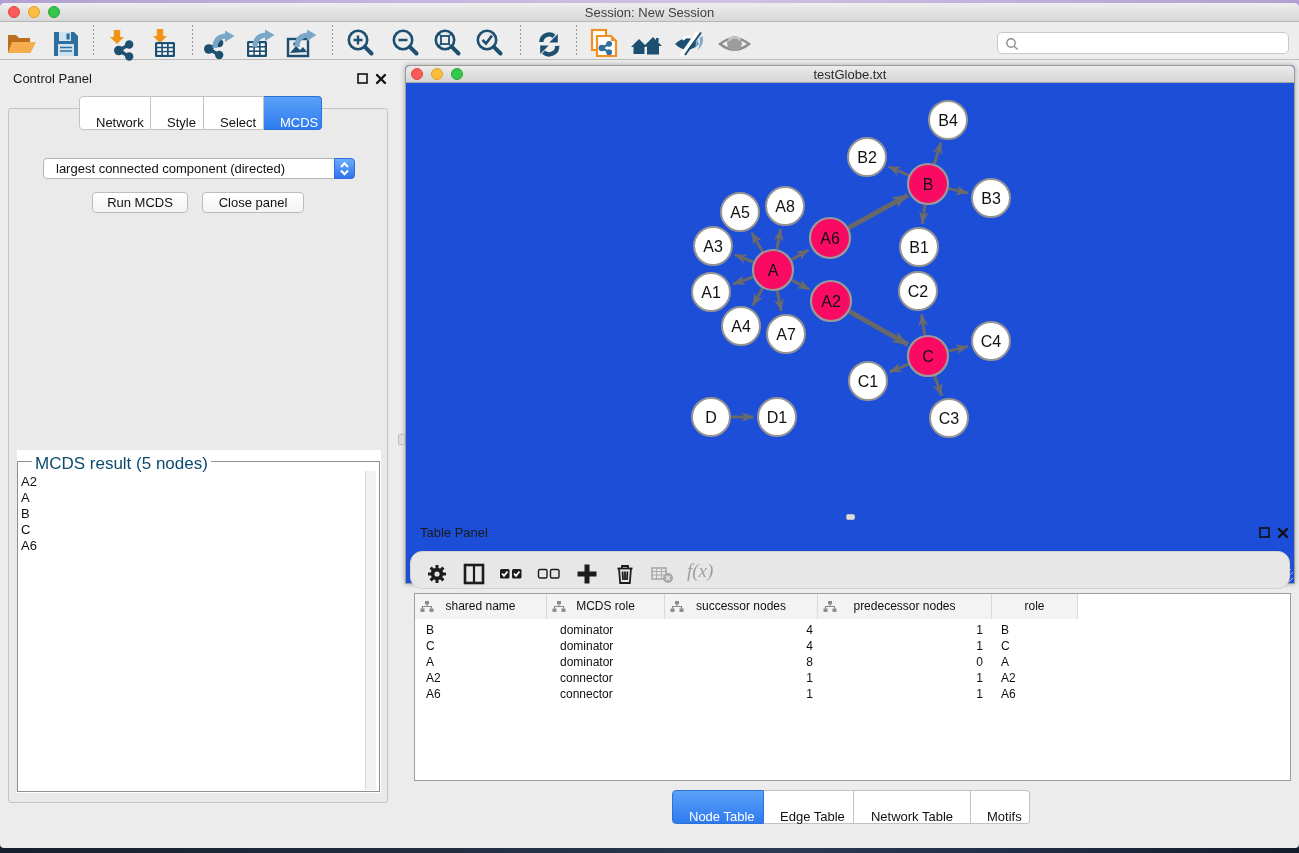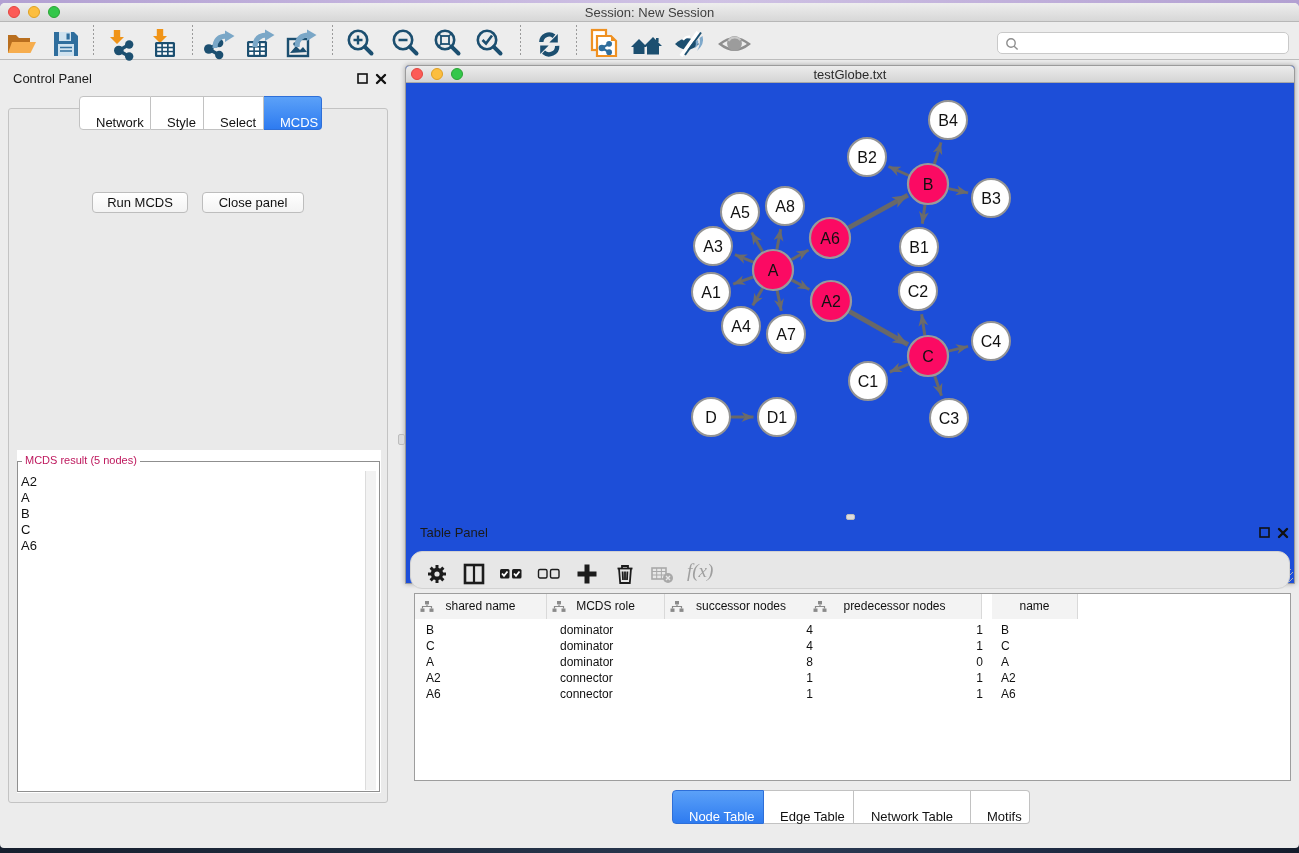--- a/index.html
+++ b/index.html
@@ -20,21 +20,21 @@
 .tab{height:20px;line-height:19px;font-size:13px;color:#111;background:#fff;border:1px solid #c2c2c2;border-left:none;padding:16px;text-align:center;white-space:nowrap}
 .tab.first{border-left:1px solid #c2c2c2;border-radius:4px 0 0 4px}
 .tab.last{border-radius:0 4px 4px 0}
 .tab.sel{background:linear-gradient(#5ba1f8,#2e7bf0);color:#fff;border-color:#2e6fd8}
 #opt-label{position:absolute;left:0;width:397px;top:133px;text-align:center;font-size:13px;color:#111}
 #dropdown{position:absolute;left:43px;top:155px;width:312px;height:21px;background:#fff;border:1px solid #b4b4b4;border-radius:4px;font-size:13px;color:#111;line-height:19px;padding-left:12px}
 #dd-btn{position:absolute;right:-1px;top:-1px;width:21px;height:21px;border-radius:0 4px 4px 0;background:linear-gradient(#6aaefa,#2f72ee);border:1px solid #2e6fd8}
 .btn{position:absolute;height:21px;background:linear-gradient(#ffffff,#f3f3f3);border:1px solid #bdbdbd;border-radius:4px;font-size:13px;color:#111;text-align:center;line-height:19px}
 #resbox{position:absolute;left:17px;top:447px;width:364px;height:343px;background:#fff}
 #res-border{position:absolute;left:0;top:11px;width:363px;height:331px;border:1px solid #8f8f8f}
-#res-label{position:absolute;left:5px;top:4px;background:#fff;padding:0 3px;font-size:11px;color:#be185d}
+#res-label{position:absolute;left:15px;top:4px;background:#fff;padding:0 3px;font-size:17px;color:#0c4a6e}
 #res-scroll{position:absolute;right:5px;top:21px;width:11px;height:319px;background:#f2f2f2;border-left:1px solid #dcdcdc}
 .res-item{position:absolute;left:4px;font-size:13px;color:#111}
 #nwin{position:absolute;left:405px;top:62px;width:890px;height:519px;background:#1d4ed8;border:1px solid #9b9b9b;border-radius:4px 4px 0 0;box-shadow:0 0 5px rgba(0,0,0,.3)}
 #nwin-tb{position:absolute;left:0;top:0;width:888px;height:17px;background:linear-gradient(#ececec,#d4d4d4);border-bottom:1px solid #a8a8a8;border-radius:4px 4px 0 0}
 .tl2{position:absolute;top:1.5px;width:12px;height:12px;border-radius:50%}
 #nwin-title{position:absolute;left:0;right:0;top:1px;text-align:center;font-size:13px;color:#2b2b2b}
 #graph{position:absolute;left:0;top:17px}
 #grip{position:absolute;right:1px;bottom:1px;width:13px;height:13px;background:repeating-linear-gradient(135deg,rgba(0,0,0,0) 0 3px,#b0b0b0 3px 4px)}
 .handle{position:absolute;background:#dcdcdc;border:1px solid #bdbdbd;border-radius:2px}
 #tp-title{position:absolute;left:420px;top:522px;font-size:13px;color:#1a1a1a}
@@ -216,20 +216,28 @@
       <svg width="12" height="12" viewBox="0 0 12 12">
         <path d="M2 2 L10 10 M10 2 L2 10" stroke="#111" stroke-width="2.4" stroke-linecap="round"></path>
       </svg>
     </div>
   <div id="cp-body"></div>
   <div class="tabrow" style="left:79px;top:93px">
     <div class="tab first" style="width:72px">Network</div>
       <div class="tab" style="width:53px">Style</div>
       <div class="tab" style="width:60px">Select</div>
       <div class="tab sel last" style="width:58px">MCDS</div>
+  </div>
+  <div id="dropdown">largest connected component (directed)
+    <div id="dd-btn">
+        <svg width="19" height="19" viewBox="0 0 19 19">
+          <path d="M6 8 L9.5 4.2 L13 8" fill="none" stroke="#fff" stroke-width="2"></path>
+          <path d="M6 11.5 L9.5 15.3 L13 11.5" fill="none" stroke="#fff" stroke-width="2"></path>
+        </svg>
+      </div>
   </div>
   <div class="btn" style="left:92px;top:189px;width:96px">Run MCDS</div>
   <div class="btn" style="left:202px;top:189px;width:102px">Close panel</div>
   <div id="resbox">
     <div id="res-border"></div>
     <div id="res-label">MCDS result (5 nodes)</div>
     <div id="res-scroll"></div>
     <div class="res-item" style="top:24px">A2</div>
     <div class="res-item" style="top:40px">A</div>
     <div class="res-item" style="top:56px">B</div>
@@ -412,29 +420,29 @@
           <path d="M7 4.5 v2 M2.5 8.5 v-2 h9 v2" fill="none" stroke="#8a8a8a" stroke-width="1.2"></path>
         </svg>MCDS role</div>
       <div class="th" style="left:250px;width:153px"><svg style="position:absolute;left:5px;top:6px" width="14" height="13" viewBox="0 0 14 13">
           <g fill="#8a8a8a">
             <rect x="5" y="1" width="4" height="3.4"></rect>
             <rect x="0.5" y="8.5" width="4" height="3.4"></rect>
             <rect x="9.5" y="8.5" width="4" height="3.4"></rect>
           </g>
           <path d="M7 4.5 v2 M2.5 8.5 v-2 h9 v2" fill="none" stroke="#8a8a8a" stroke-width="1.2"></path>
         </svg>successor nodes</div>
-      <div class="th" style="left:393px;width:174px"><svg style="position:absolute;left:5px;top:6px" width="14" height="13" viewBox="0 0 14 13">
+      <div class="th" style="left:403px;width:174px"><svg style="position:absolute;left:5px;top:6px" width="14" height="13" viewBox="0 0 14 13">
           <g fill="#8a8a8a">
             <rect x="5" y="1" width="4" height="3.4"></rect>
             <rect x="0.5" y="8.5" width="4" height="3.4"></rect>
             <rect x="9.5" y="8.5" width="4" height="3.4"></rect>
           </g>
           <path d="M7 4.5 v2 M2.5 8.5 v-2 h9 v2" fill="none" stroke="#8a8a8a" stroke-width="1.2"></path>
         </svg>predecessor nodes</div>
-      <div class="th" style="left:577px;width:86px">name</div>
+      <div class="th" style="left:577px;width:86px">role</div>
       <div class="td" style="left:11px;top:28px">B</div>
       <div class="td" style="left:145px;top:28px">dominator</div>
       <div class="td" style="left:250px;top:28px;width:148px;text-align:right">4</div>
       <div class="td" style="left:403px;top:28px;width:165px;text-align:right">1</div>
       <div class="td" style="left:586px;top:28px">B</div>
       <div class="td" style="left:11px;top:44px">C</div>
       <div class="td" style="left:145px;top:44px">dominator</div>
       <div class="td" style="left:250px;top:44px;width:148px;text-align:right">4</div>
       <div class="td" style="left:403px;top:44px;width:165px;text-align:right">1</div>
       <div class="td" style="left:586px;top:44px">C</div>

